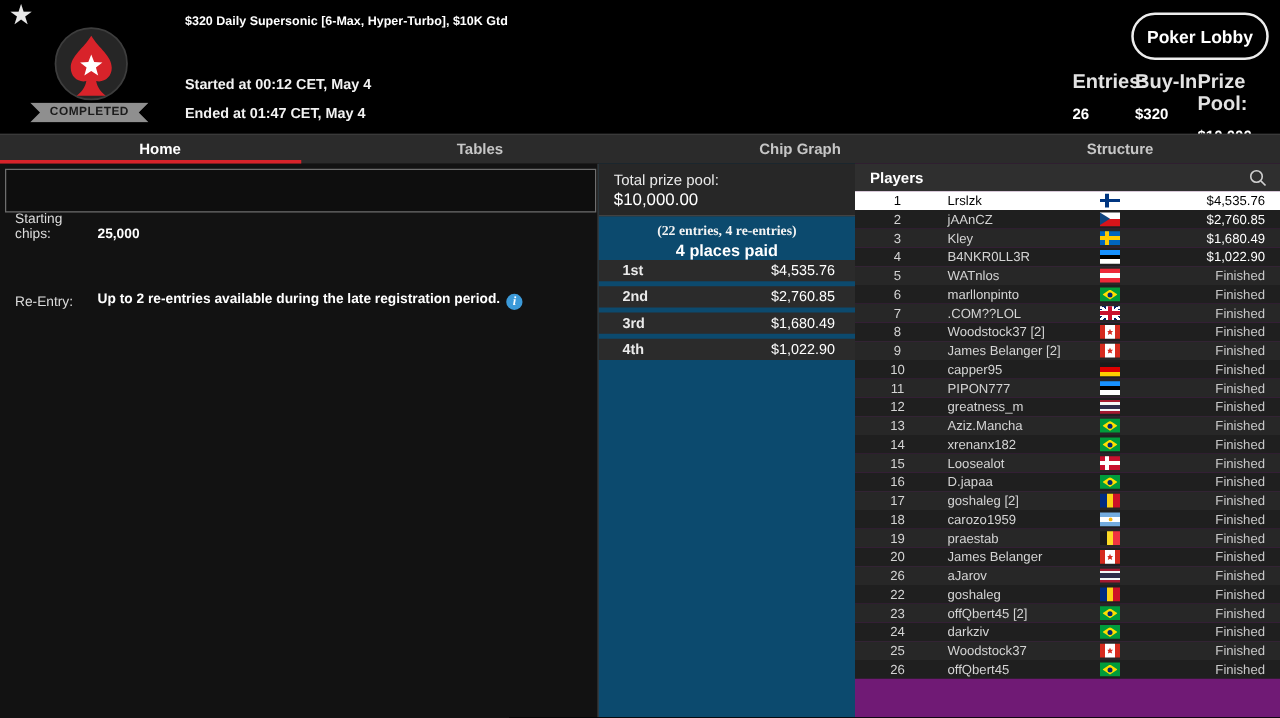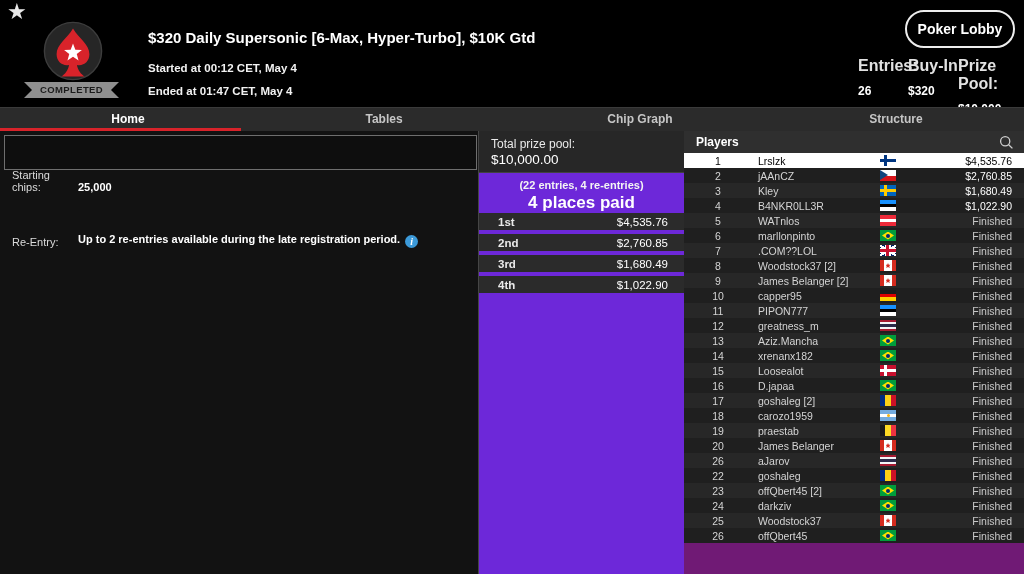--- a/index.html
+++ b/index.html
@@ -8,21 +8,21 @@
   .screen { position:relative; width:1024px; height:574px; background:#000; overflow:hidden; }
 
   
   .header { position:absolute; top:0; left:0; width:1024px; height:107px; background:#000; }
   .fav-star { position:absolute; left:7px; top:-1px; font-size:22px; color:#e8e8e8; cursor:pointer; }
   .logo { position:absolute; left:43px; top:21px; width:60px; height:60px; }
   .badge { position:absolute; left:24px; top:82px; width:95px; height:16px; background:#8f8f8f;
            clip-path:polygon(0 0,100% 0,calc(100% - 8px) 50%,100% 100%,0 100%,8px 50%);
            color:#1b1b1b; font-size:9.5px; font-weight:bold; letter-spacing:.4px;
            text-align:center; line-height:16px; }
-  .t-title { position:absolute; left:148px; top:29px; font-size:15px; font-weight:bold; color:#fff; }
+  .t-title { position:absolute; left:148px; top:12px; font-size:10px; font-weight:bold; color:#fff; }
   .t-started { position:absolute; left:148px; top:62px; font-size:11.5px; font-weight:bold; color:#f2f2f2; }
   .t-ended { position:absolute; left:148px; top:85px; font-size:11.5px; font-weight:bold; color:#f2f2f2; }
   .lobby-btn { position:absolute; left:905px; top:10px; width:110px; height:38px; background:transparent;
                border:2px solid #ededed; border-radius:19px; color:#fff; font-size:14px; font-weight:bold;
                text-align:center; line-height:34px; cursor:pointer; }
   .stat { position:absolute; top:57px; }
   .stat .s-label { display:block; font-size:16px; font-weight:bold; color:#e2e2e2; }
   .stat .s-value { display:block; margin-top:9px; font-size:12px; font-weight:bold; color:#fff; }
   .stat-entries { left:858px; } .stat-buyin { left:908px; } .stat-prize { left:958px; }
 
@@ -44,27 +44,27 @@
   .info-row { display:flex; height:15px; align-items:flex-end;margin-top:40px; }
   .info-row .i-label { width:73px; padding-left:7px; font-size:11px; color:#dcdcdc; }
   .info-row .i-value { font-size:11px; font-weight:bold; color:#fff; white-space:nowrap; }
   .info-i { display:inline-block; vertical-align:-2px; margin-left:5px; width:13px; height:13px;
             border-radius:50%; background:var(--info-blue,#3c9ad9); cursor:pointer; }
   .info-i::after { content:'i'; display:block; color:#fff; font-family:"Liberation Serif",serif;
                    font-style:italic; font-weight:bold; font-size:10px; line-height:13px; text-align:center; }
 
   
   .v-divider { position:absolute; top:0; width:1px; height:443px; background:#454545; }
-  .prize-panel { position:absolute; left:479px; top:0; width:205px; height:443px; background:#6d28d9; }
+  .prize-panel { position:absolute; left:479px; top:0; width:205px; height:443px; background:#0c4a6e; }
   .prize-head { height:42px; background:#272727; border-bottom:1px solid #424242; padding:6px 0 0 12px; }
   .prize-head .ph-label { font-size:12px; color:#eaeaea; }
   .prize-head .ph-value { font-size:13.5px; color:#fff; margin-top:1px; }
   .prize-note { text-align:center; padding-top:6px; }
-  .prize-note .pn-1 { font-size:11px; font-weight:bold; color:#f4f4f4; }
-  .prize-note .pn-2 { font-size:17px; font-weight:bold; color:#fff; margin-top:2px; }
+  .prize-note .pn-1 { font-size:11px; font-weight:bold; color:#f4f4f4;font-family:Liberation Serif, serif; }
+  .prize-note .pn-2 { font-size:13px; font-weight:bold; color:#fff; margin-top:2px; }
   .payout-rows { }
   .payout-row { height:17px; margin-bottom:4px; background:#2b2b2b; display:flex;
                 justify-content:space-between; align-items:center; padding:0 16px 0 19px; }
   .payout-row .place { font-size:11.5px; font-weight:bold; color:#eaeaea; }
   .payout-row .amount { font-size:11.5px; color:#fff; }
 
   
   .players-panel { position:absolute; left:684px; top:0; width:340px; height:443px; background:#701a75; }
   .players-title { height:22px; background:#2f2f2f; display:flex; justify-content:space-between;
                    align-items:center; padding:0 9px 0 12px; }

